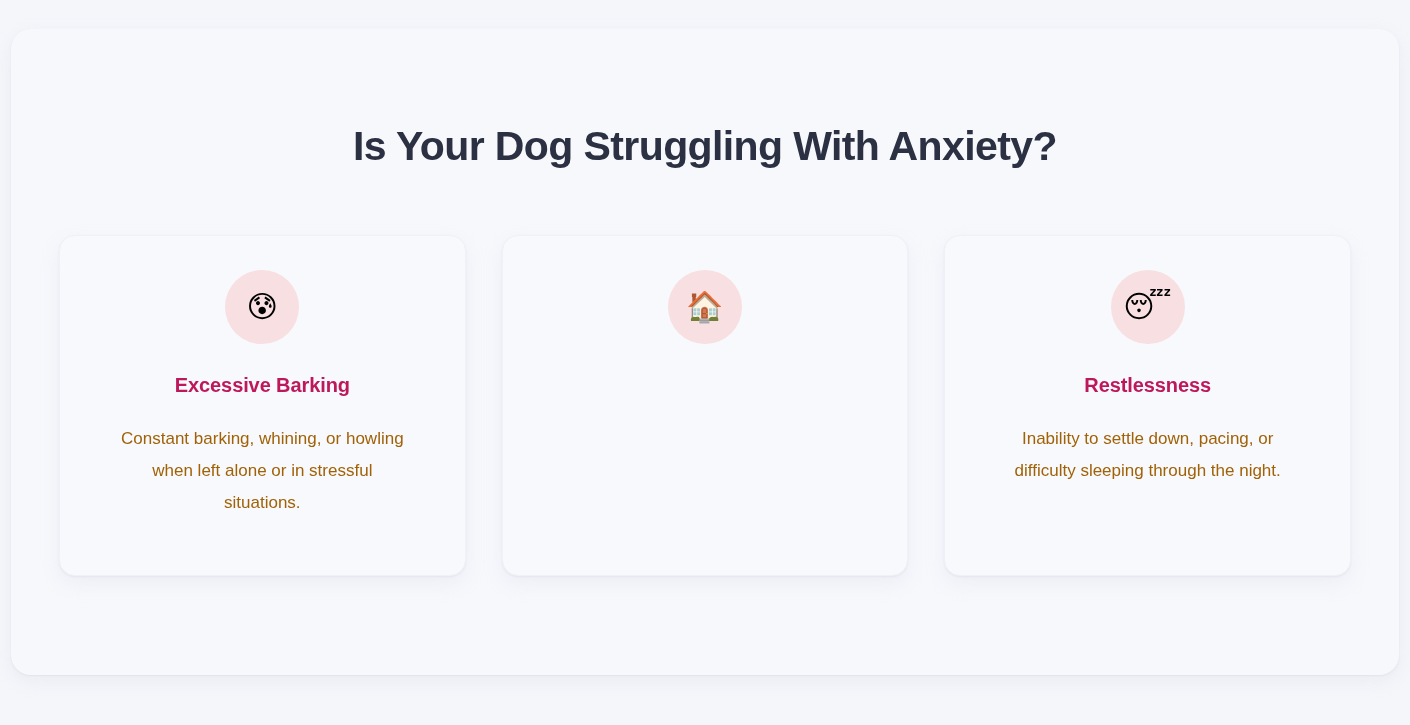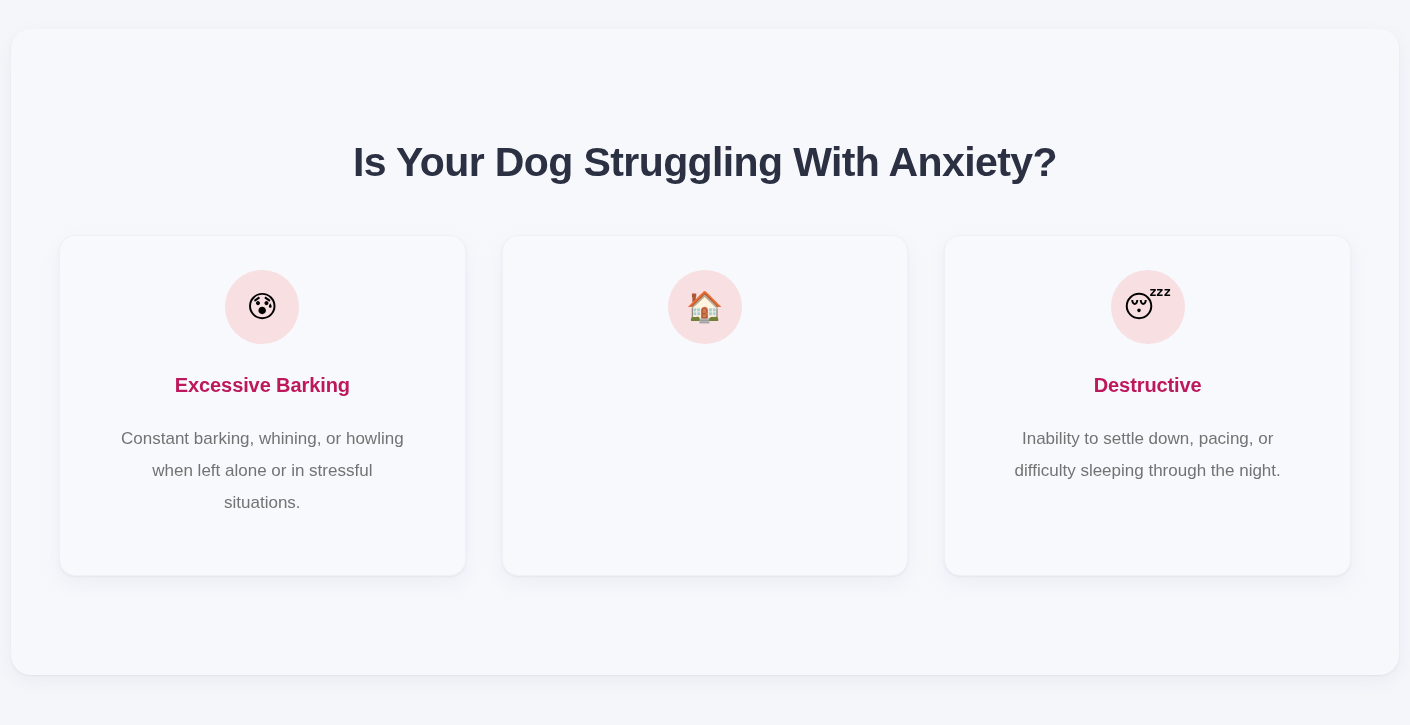--- a/index.html
+++ b/index.html
@@ -31,21 +31,21 @@
     background: #f7f8fc;
     border-radius: 20px;
     box-shadow: 0 1px 2px rgba(190,196,214,0.28),
                 0 6px 18px rgba(190,196,214,0.18);
     overflow: hidden;
   }
 
   .section-title {
     position: absolute;
     left: 0;
-    top: 82px;
+    top: 66px;
     width: 1388px;
     text-align: center;
     font-size: 41px;
     font-weight: 700;
     letter-spacing: -0.6px;
     color: #2b3042;
     line-height: 1.18;
   }
 
   .cards-row {
@@ -96,21 +96,21 @@
     color: #be185d;
     letter-spacing: -0.1px;
     text-align: center;
     margin: 0 0 25px 0;
     line-height: 1.25;
   }
 
   .card-desc {
     font-size: 17px;
     font-weight: 400;
-    color: #737373;
+    color: #a16207;
     line-height: 32px;
     text-align: center;
     margin: 0;
     max-width: 290px;
   }
 </style>
 </head>
 <body>
 
 <div class="page-wrap">
@@ -125,19 +125,19 @@
         <h3 class="card-title">Excessive Barking</h3>
         <p class="card-desc">Constant barking, whining, or howling when left alone or in stressful situations.</p>
       </div>
 
       <div class="symptom-card">
         <div class="icon-badge">🏠</div>
       </div>
 
       <div class="symptom-card">
         <div class="icon-badge">😴</div>
-        <h3 class="card-title">Destructive</h3>
+        <h3 class="card-title">Restlessness</h3>
         <p class="card-desc">Inability to settle down, pacing, or difficulty sleeping through the night.</p>
       </div>
 
     </div>
   </section>
 </div>
 
 </body></html>

